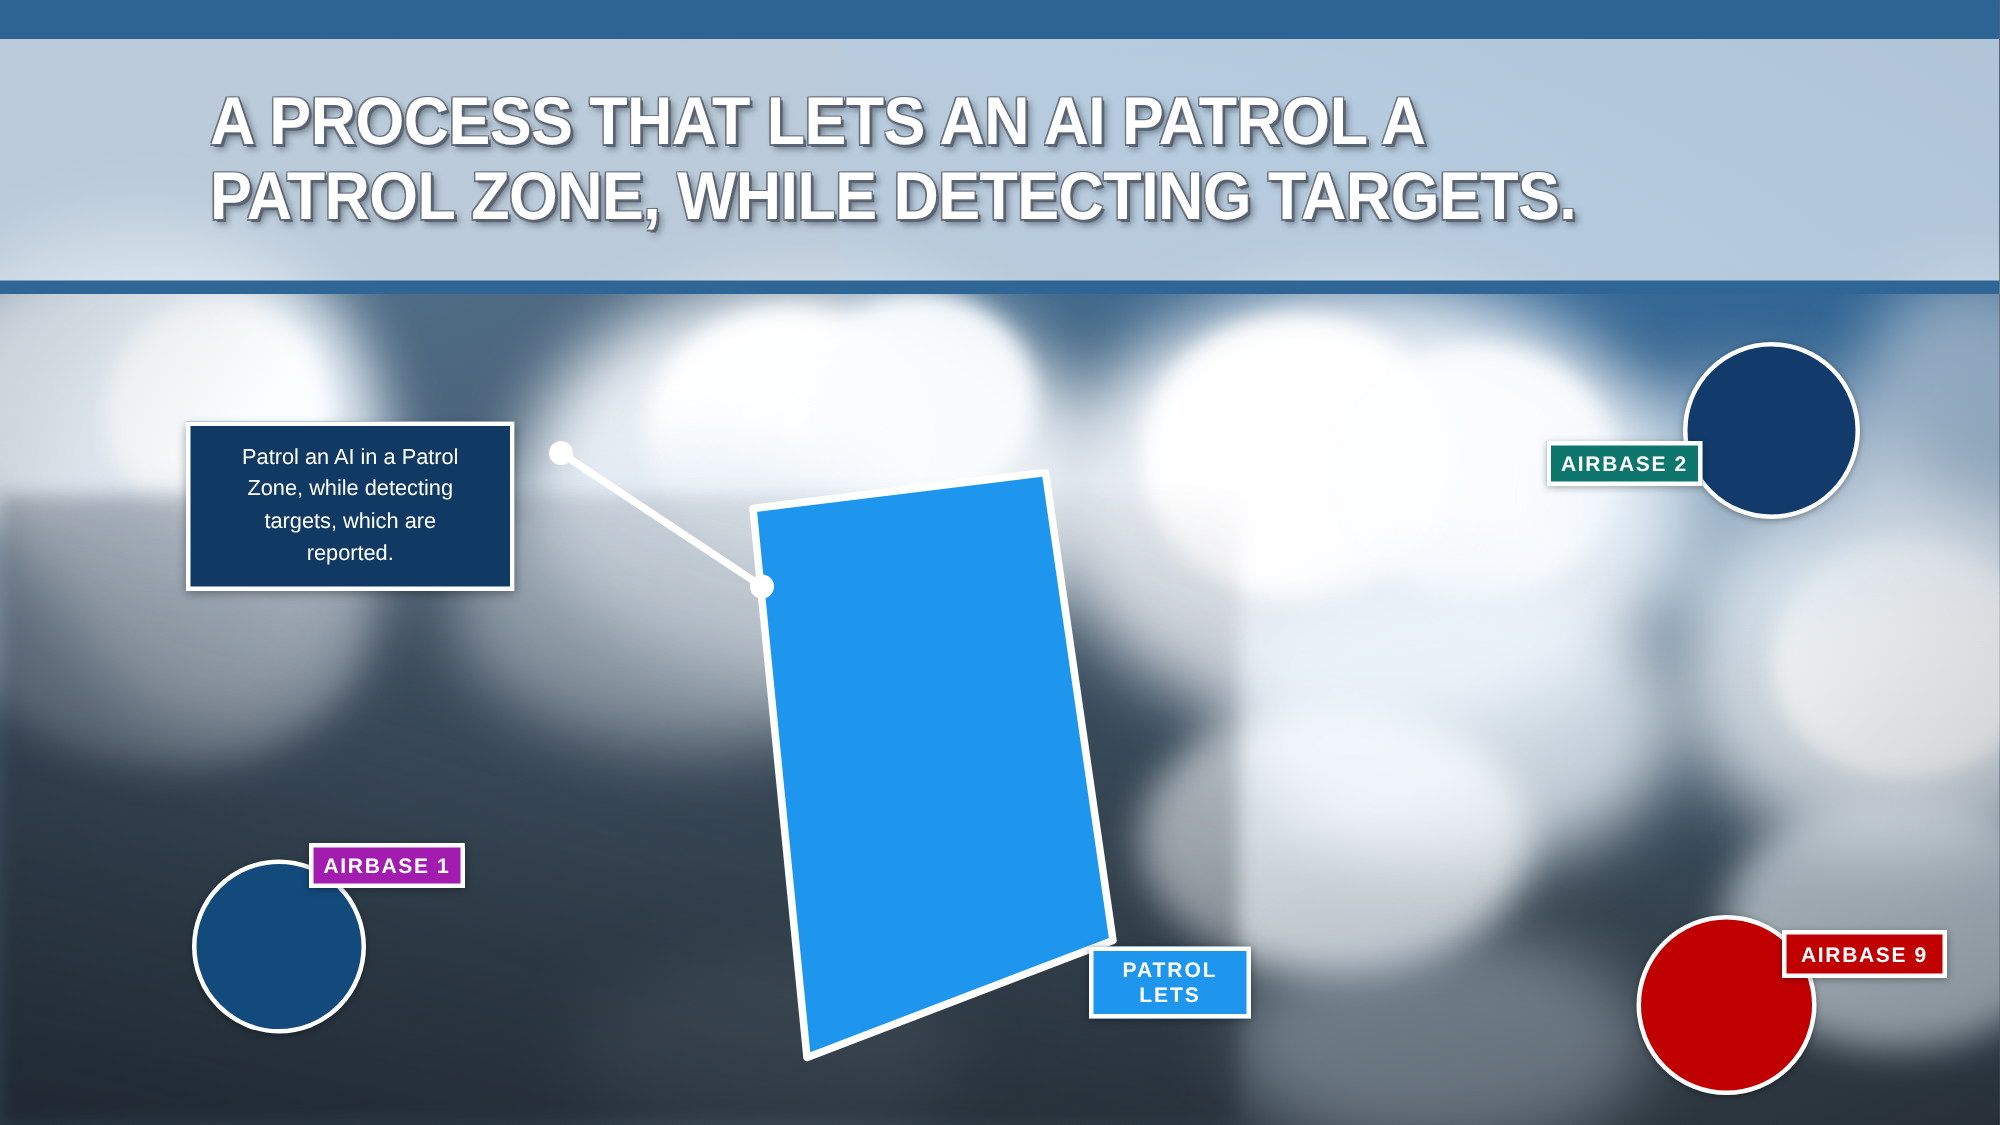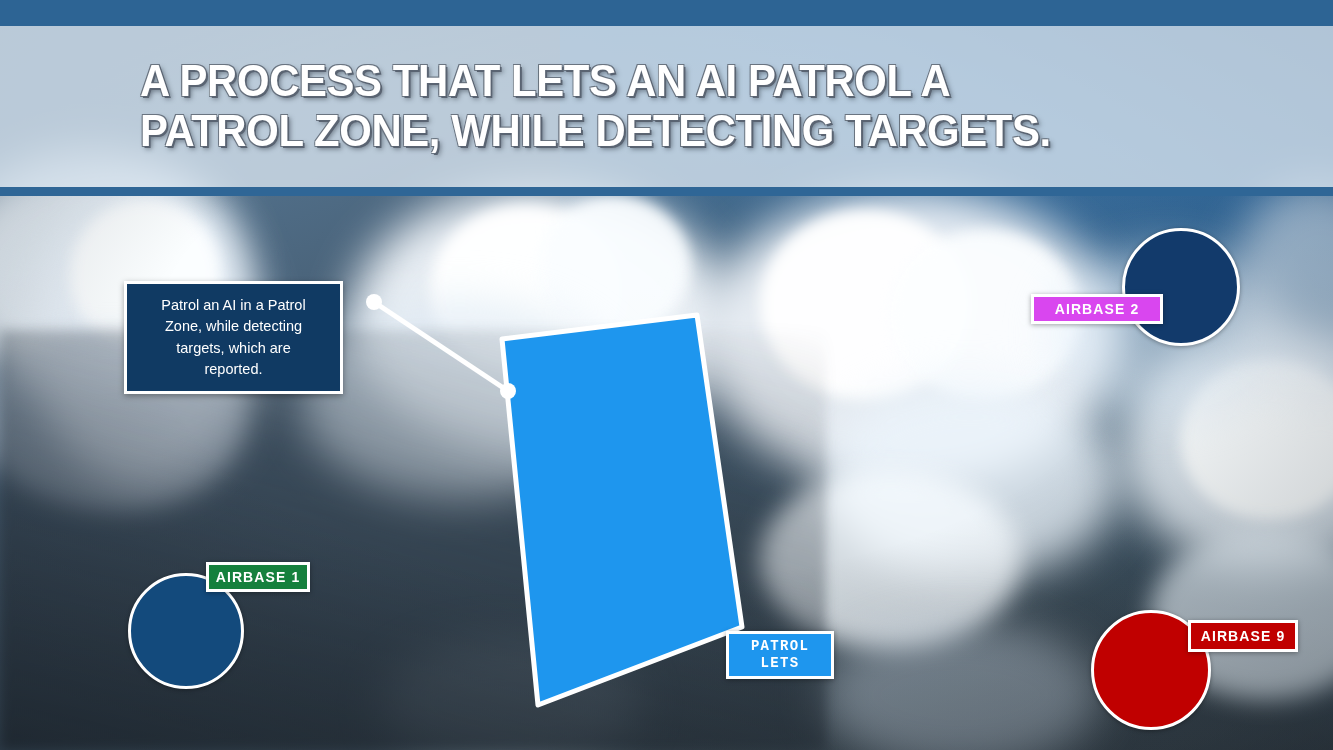--- a/index.html
+++ b/index.html
@@ -116,30 +116,30 @@
   }
   #desc-text {
     color:#ffffff;
     font-size:14.5px;
     line-height:1.45;
     text-align:center;
     padding:0 22px;
   }
 
   
-  #ab1-box { left:206px; top:562px;  width:104px; height:30px; background:#15803d; }
-  #ab2-box { left:1031px; top:294px; width:132px; height:30px; background:#d946ef; }
+  #ab1-box { left:206px; top:562px;  width:104px; height:30px; background:#a21caf; }
+  #ab2-box { left:1031px; top:294px; width:104px; height:30px; background:#0f766e; }
   #ab4-box { left:1188px; top:620px; width:110px; height:32px; background:#C00000; }
 
   #pz-box {
     left:726px; top:631px; width:108px; height:48px;
     background:#1E96EE;
     flex-direction:column;
   }
-  #pz-box .callout-label { font-family:Liberation Mono, monospace; letter-spacing:1.3px; font-size:14px;}
+  #pz-box .callout-label { font-family:Liberation Sans, sans-serif; letter-spacing:1.3px; font-size:14px;}
 
   
   #ab1-circle { left:128px; top:573px;  width:116px; height:116px; background:#134A7C; }
   #ab2-circle { left:1122px; top:228px; width:118px; height:118px; background:#123A6B; }
   #ab4-circle { left:1091px; top:610px; width:120px; height:120px; background:#C00000; }
 
   
   #zone-svg { position:absolute; left:0; top:0; width:1333px; height:750px; pointer-events:none; }
 </style>
 </head>

